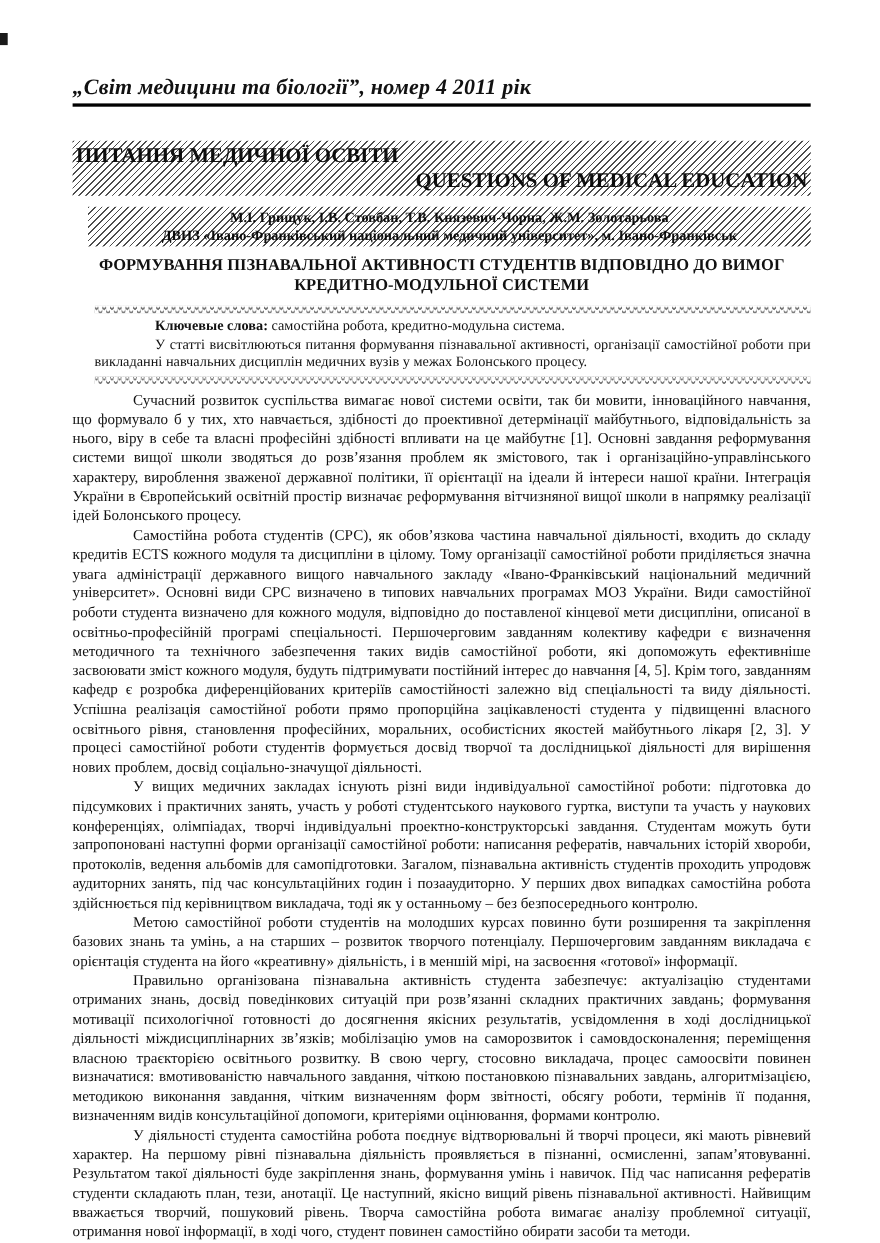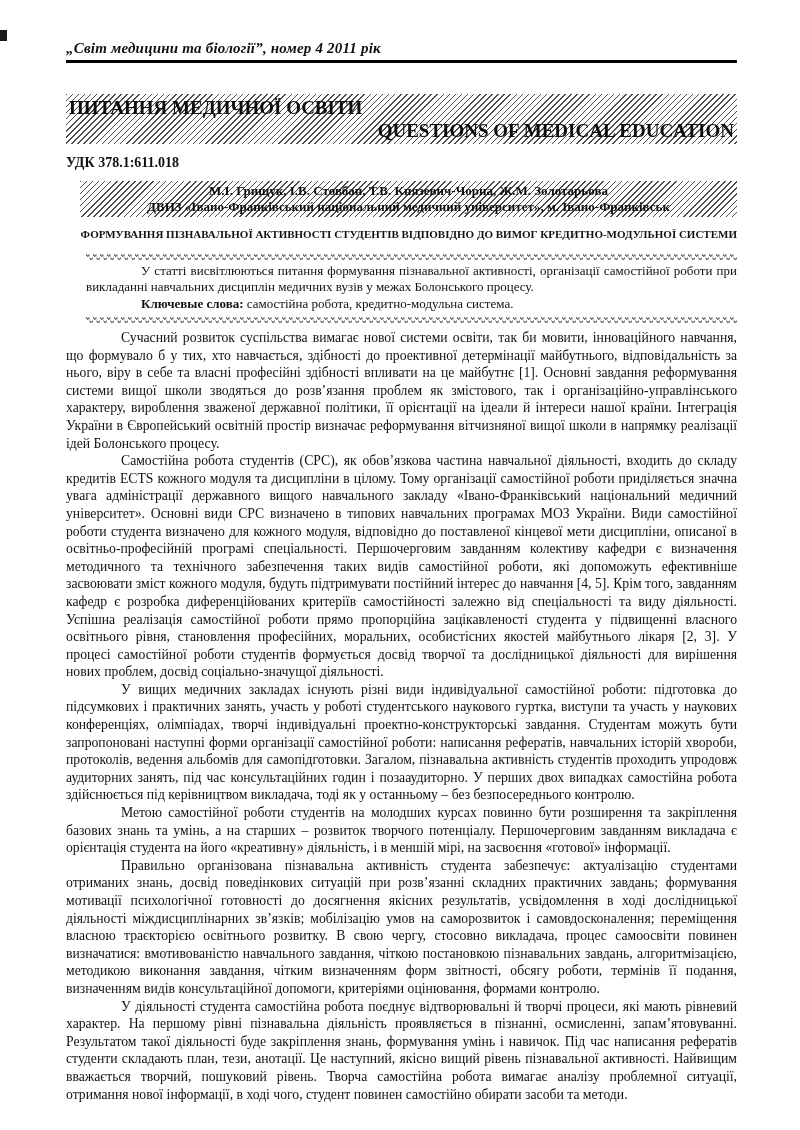--- a/index.html
+++ b/index.html
@@ -14,22 +14,22 @@
     color: #111;
     padding: 0 63px 0 66px;
   }
   .scan-artifact {
     position: absolute;
     left: 0; top: 30px;
     width: 7px; height: 11px;
     background: #1a1a1a;
   }
   .journal-header {
-    margin-top: 40px;
-    font-size: 15px;
+    margin-top: 68px;
+    font-size: 20px;
     font-weight: bold;
     font-style: italic;
     letter-spacing: 0.2px;
   }
   .header-rule {
     margin-top: 3px;
     border-top: 3px solid #000;
   }
   
   .hatch { position: relative; background: #fff; }
@@ -66,22 +66,22 @@
     padding: 2px 2px;
     text-align: center;
   }
   .authors-box .a-line {
     font-size: 13px;
     font-weight: bold;
     line-height: 16px;
   }
   .article-title {
     margin-top: 8px;
-    text-align: right;
-    font-size: 11px;
+    text-align: center;
+    font-size: 15px;
     font-weight: bold;
     line-height: 18.5px;
   }
   
   .zigzag {
     height: 7px;
     margin-left: 20px;
     position: relative;
     overflow: hidden;
   }
@@ -128,34 +128,33 @@
 
   <div class="journal-header">„Світ медицини та біології”, номер 4 2011 рік</div>
 
   <div class="header-rule"></div>
 
   <div class="banner hatch">
     <div class="line ua">ПИТАННЯ МЕДИЧНОЇ ОСВІТИ</div>
     <div class="line en">QUESTIONS OF MEDICAL EDUCATION</div>
   </div>
 
-  <div class="udk">УДК 378.1:611.018</div>
 
   <div class="authors-box hatch">
     <div class="a-line">М.І. Грищук, І.В. Стовбан, Т.В. Князевич-Чорна, Ж.М. Золотарьова</div>
     <div class="a-line">ДВНЗ «Івано-Франківський національний медичний університет», м. Івано-Франківськ</div>
   </div>
 
   <div class="article-title">ФОРМУВАННЯ ПІЗНАВАЛЬНОЇ АКТИВНОСТІ СТУДЕНТІВ ВІДПОВІДНО ДО ВИМОГ КРЕДИТНО-МОДУЛЬНОЇ СИСТЕМИ</div>
 
   <div class="zigzag top"></div>
 
   <div class="abstract">
+    <p><span class="kw-label">Ключевые слова:</span><span> самостійна робота, кредитно-модульна система.</span></p>
     <p>У статті висвітлюються питання формування пізнавальної активності, організації самостійної роботи при викладанні навчальних дисциплін медичних вузів у межах Болонського процесу.</p>
-    <p><span class="kw-label">Ключевые слова:</span><span> самостійна робота, кредитно-модульна система.</span></p>
   </div>
 
   <div class="zigzag bottom"></div>
 
   <div class="body-text">
     <p>Сучасний розвиток суспільства вимагає нової системи освіти, так би мовити, інноваційного навчання, що формувало б у тих, хто навчається, здібності до проективної детермінації майбутнього, відповідальність за нього, віру в себе та власні професійні здібності впливати на це майбутнє [1]. Основні завдання реформування системи вищої школи зводяться до розв’язання проблем як змістового, так і організаційно-управлінського характеру, вироблення зваженої державної політики, її орієнтації на ідеали й інтереси нашої країни. Інтеграція України в Європейський освітній простір визначає реформування вітчизняної вищої школи в напрямку реалізації ідей Болонського процесу.</p>
     <p>Самостійна робота студентів (СРС), як обов’язкова частина навчальної діяльності, входить до складу кредитів ECTS кожного модуля та дисципліни в цілому. Тому організації самостійної роботи приділяється значна увага адміністрації державного вищого навчального закладу «Івано-Франківський національний медичний університет». Основні види СРС визначено в типових навчальних програмах МОЗ України. Види самостійної роботи студента визначено для кожного модуля, відповідно до поставленої кінцевої мети дисципліни, описаної в освітньо-професійній програмі спеціальності. Першочерговим завданням колективу кафедри є визначення методичного та технічного забезпечення таких видів самостійної роботи, які допоможуть ефективніше засвоювати зміст кожного модуля, будуть підтримувати постійний інтерес до навчання [4, 5]. Крім того, завданням кафедр є розробка диференційованих критеріїв самостійності залежно від спеціальності та виду діяльності. Успішна реалізація самостійної роботи прямо пропорційна зацікавленості студента у підвищенні власного освітнього рівня, становлення професійних, моральних, особистісних якостей майбутнього лікаря [2, 3]. У процесі самостійної роботи студентів формується досвід творчої та дослідницької діяльності для вирішення нових проблем, досвід соціально-значущої діяльності.</p>
     <p>У вищих медичних закладах існують різні види індивідуальної самостійної роботи: підготовка до підсумкових і практичних занять, участь у роботі студентського наукового гуртка, виступи та участь у наукових конференціях, олімпіадах, творчі індивідуальні проектно-конструкторські завдання. Студентам можуть бути запропоновані наступні форми організації самостійної роботи: написання рефератів, навчальних історій хвороби, протоколів, ведення альбомів для самопідготовки. Загалом, пізнавальна активність студентів проходить упродовж аудиторних занять, під час консультаційних годин і позааудиторно. У перших двох випадках самостійна робота здійснюється під керівництвом викладача, тоді як у останньому – без безпосереднього контролю.</p>
     <p>Метою самостійної роботи студентів на молодших курсах повинно бути розширення та закріплення базових знань та умінь, а на старших – розвиток творчого потенціалу. Першочерговим завданням викладача є орієнтація студента на його «креативну» діяльність, і в меншій мірі, на засвоєння «готової» інформації.</p>
     <p>Правильно організована пізнавальна активність студента забезпечує: актуалізацію студентами отриманих знань, досвід поведінкових ситуацій при розв’язанні складних практичних завдань; формування мотивації психологічної готовності до досягнення якісних результатів, усвідомлення в ході дослідницької діяльності міждисциплінарних зв’язків; мобілізацію умов на саморозвиток і самовдосконалення; переміщення власною траєкторією освітнього розвитку. В свою чергу, стосовно викладача, процес самоосвіти повинен визначатися: вмотивованістю навчального завдання, чіткою постановкою пізнавальних завдань, алгоритмізацією, методикою виконання завдання, чітким визначенням форм звітності, обсягу роботи, термінів її подання, визначенням видів консультаційної допомоги, критеріями оцінювання, формами контролю.</p>

